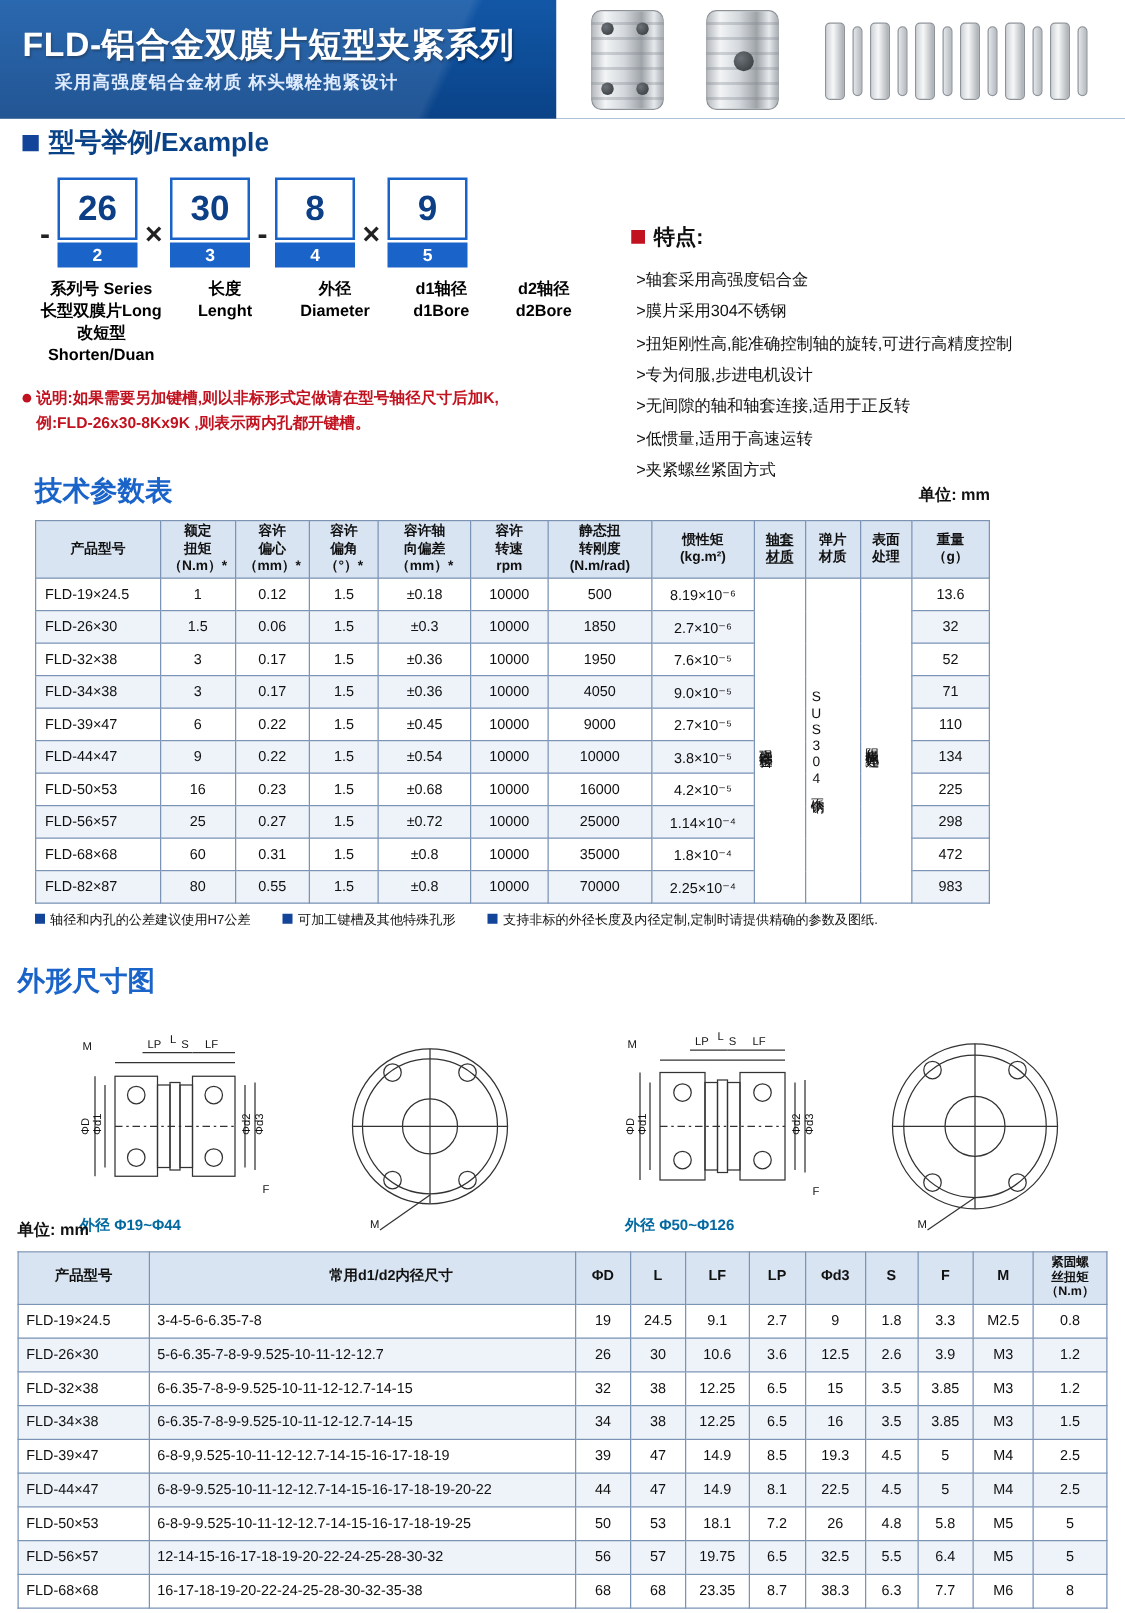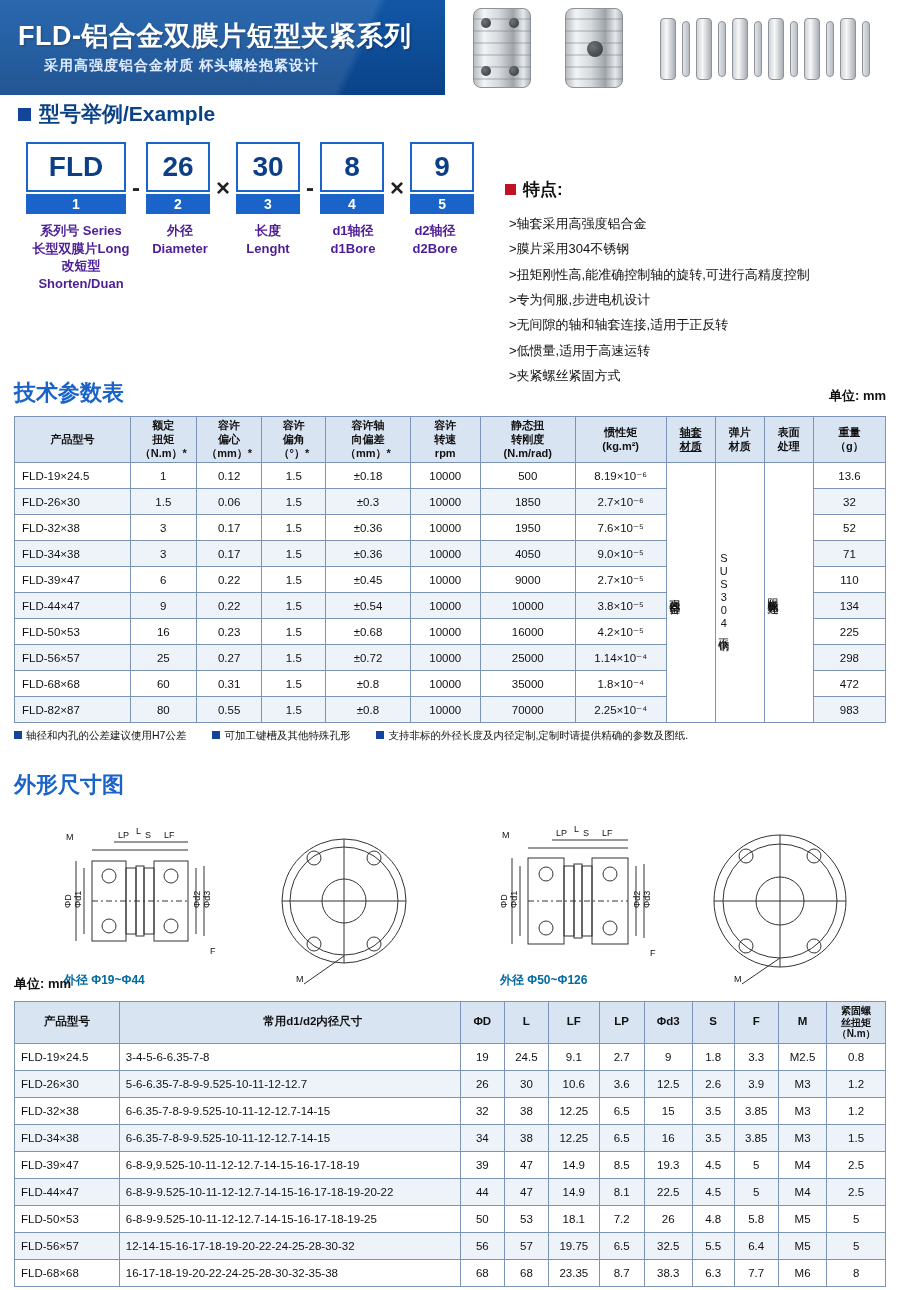--- a/index.html
+++ b/index.html
@@ -83,34 +83,34 @@
   .codeBox.w2{width:60px;}
   .numBox{
     background:#1a63c8;color:#fff;font-size:14px;font-weight:bold;
     height:20px;display:flex;align-items:center;justify-content:center;
     margin-top:2px;
   }
   .sep{
     font-size:24px;font-weight:bold;color:#222;
     padding:0 6px 12px 6px;align-self:flex-end;
   }
-  .labels{display:flex;margin-left:8px;margin-top:8px;font-size:13px;font-weight:bold;color:#4c1d95;}
+  .labels{display:flex;margin-left:8px;margin-top:8px;font-size:13px;font-weight:bold;color:#000000;}
   .labels .lb{text-align:center;line-height:1.35;}
   .note{
     margin-top:16px;font-size:12.5px;color:#c1121f;font-weight:bold;line-height:1.6;
   }
   .note .dot{display:inline-block;width:7px;height:7px;border-radius:50%;background:#c1121f;margin-right:4px;vertical-align:middle;}
   
   .features{position:absolute;left:505px;top:178px;width:380px;}
   .features .fh{display:flex;align-items:center;gap:7px;font-size:17px;font-weight:bold;color:#111;}
   .features .fh .sq{width:11px;height:11px;background:#c1121f;display:inline-block;}
   .features ul{list-style:none;margin:10px 0 0 4px;padding:0;}
   .features li{font-size:13px;line-height:1.95;color:#111;}
   
-  .tech{position:absolute;left:14px;top:378px;width:872px;}
+  .tech{position:absolute;left:28px;top:378px;width:764px;}
   .tech .hdr{display:flex;align-items:baseline;justify-content:space-between;}
   .unit{font-size:13px;font-weight:bold;color:#111;}
   table{border-collapse:collapse;width:100%;}
   .tbl1{margin-top:8px;font-size:11.5px;}
   .tbl1 th{
     background:#d9e4f2;border:1px solid #7b93b5;color:#111;font-weight:bold;
     padding:2px 1px;line-height:1.25;font-size:11px;
   }
   .tbl1 td{
     border:1px solid #7b93b5;text-align:center;padding:3px 2px;height:19px;
@@ -187,24 +187,20 @@
   </div>
 </div>
 
 <div class="example">
   <div class="sec-h">
     <span class="sq"></span>
     <span>型号举例/Example</span>
   </div>
 
   <div class="codeRow">
-    <div class="codeCell">
-      <div class="codeBox w1">FLD</div>
-      <div class="numBox">1</div>
-    </div>
     <div class="sep">-</div>
     <div class="codeCell">
       <div class="codeBox w2">26</div>
       <div class="numBox">2</div>
     </div>
     <div class="sep">×</div>
     <div class="codeCell">
       <div class="codeBox w2">30</div>
       <div class="numBox">3</div>
     </div>
@@ -220,37 +216,41 @@
     </div>
   </div>
 
   <div class="labels">
     <div class="lb" style="width:110px;">
       <div>系列号 Series</div>
       <div>长型双膜片Long</div>
       <div>改短型 Shorten/Duan</div>
     </div>
     <div class="lb" style="width:88px;">
+      <div>长度</div>
+      <div>Lenght</div>
+    </div>
+    <div class="lb" style="width:88px;">
       <div>外径</div>
       <div>Diameter</div>
-    </div>
-    <div class="lb" style="width:88px;">
-      <div>长度</div>
-      <div>Lenght</div>
     </div>
     <div class="lb" style="width:82px;">
       <div>d1轴径</div>
       <div>d1Bore</div>
     </div>
     <div class="lb" style="width:82px;">
       <div>d2轴径</div>
       <div>d2Bore</div>
     </div>
   </div>
 
+  <div class="note">
+    <span class="dot"></span><span>说明:如果需要另加键槽,则以非标形式定做请在型号轴径尺寸后加K,</span><br>
+    <span style="margin-left:11px;display:inline-block;">例:FLD-26x30-8Kx9K ,则表示两内孔都开键槽。</span>
+  </div>
 </div>
 
 <div class="features">
   <div class="fh">
     <span class="sq"></span>
     <span>特点:</span>
   </div>
   <ul>
     <li>&gt;轴套采用高强度铝合金</li>
     <li>&gt;膜片采用304不锈钢</li>

